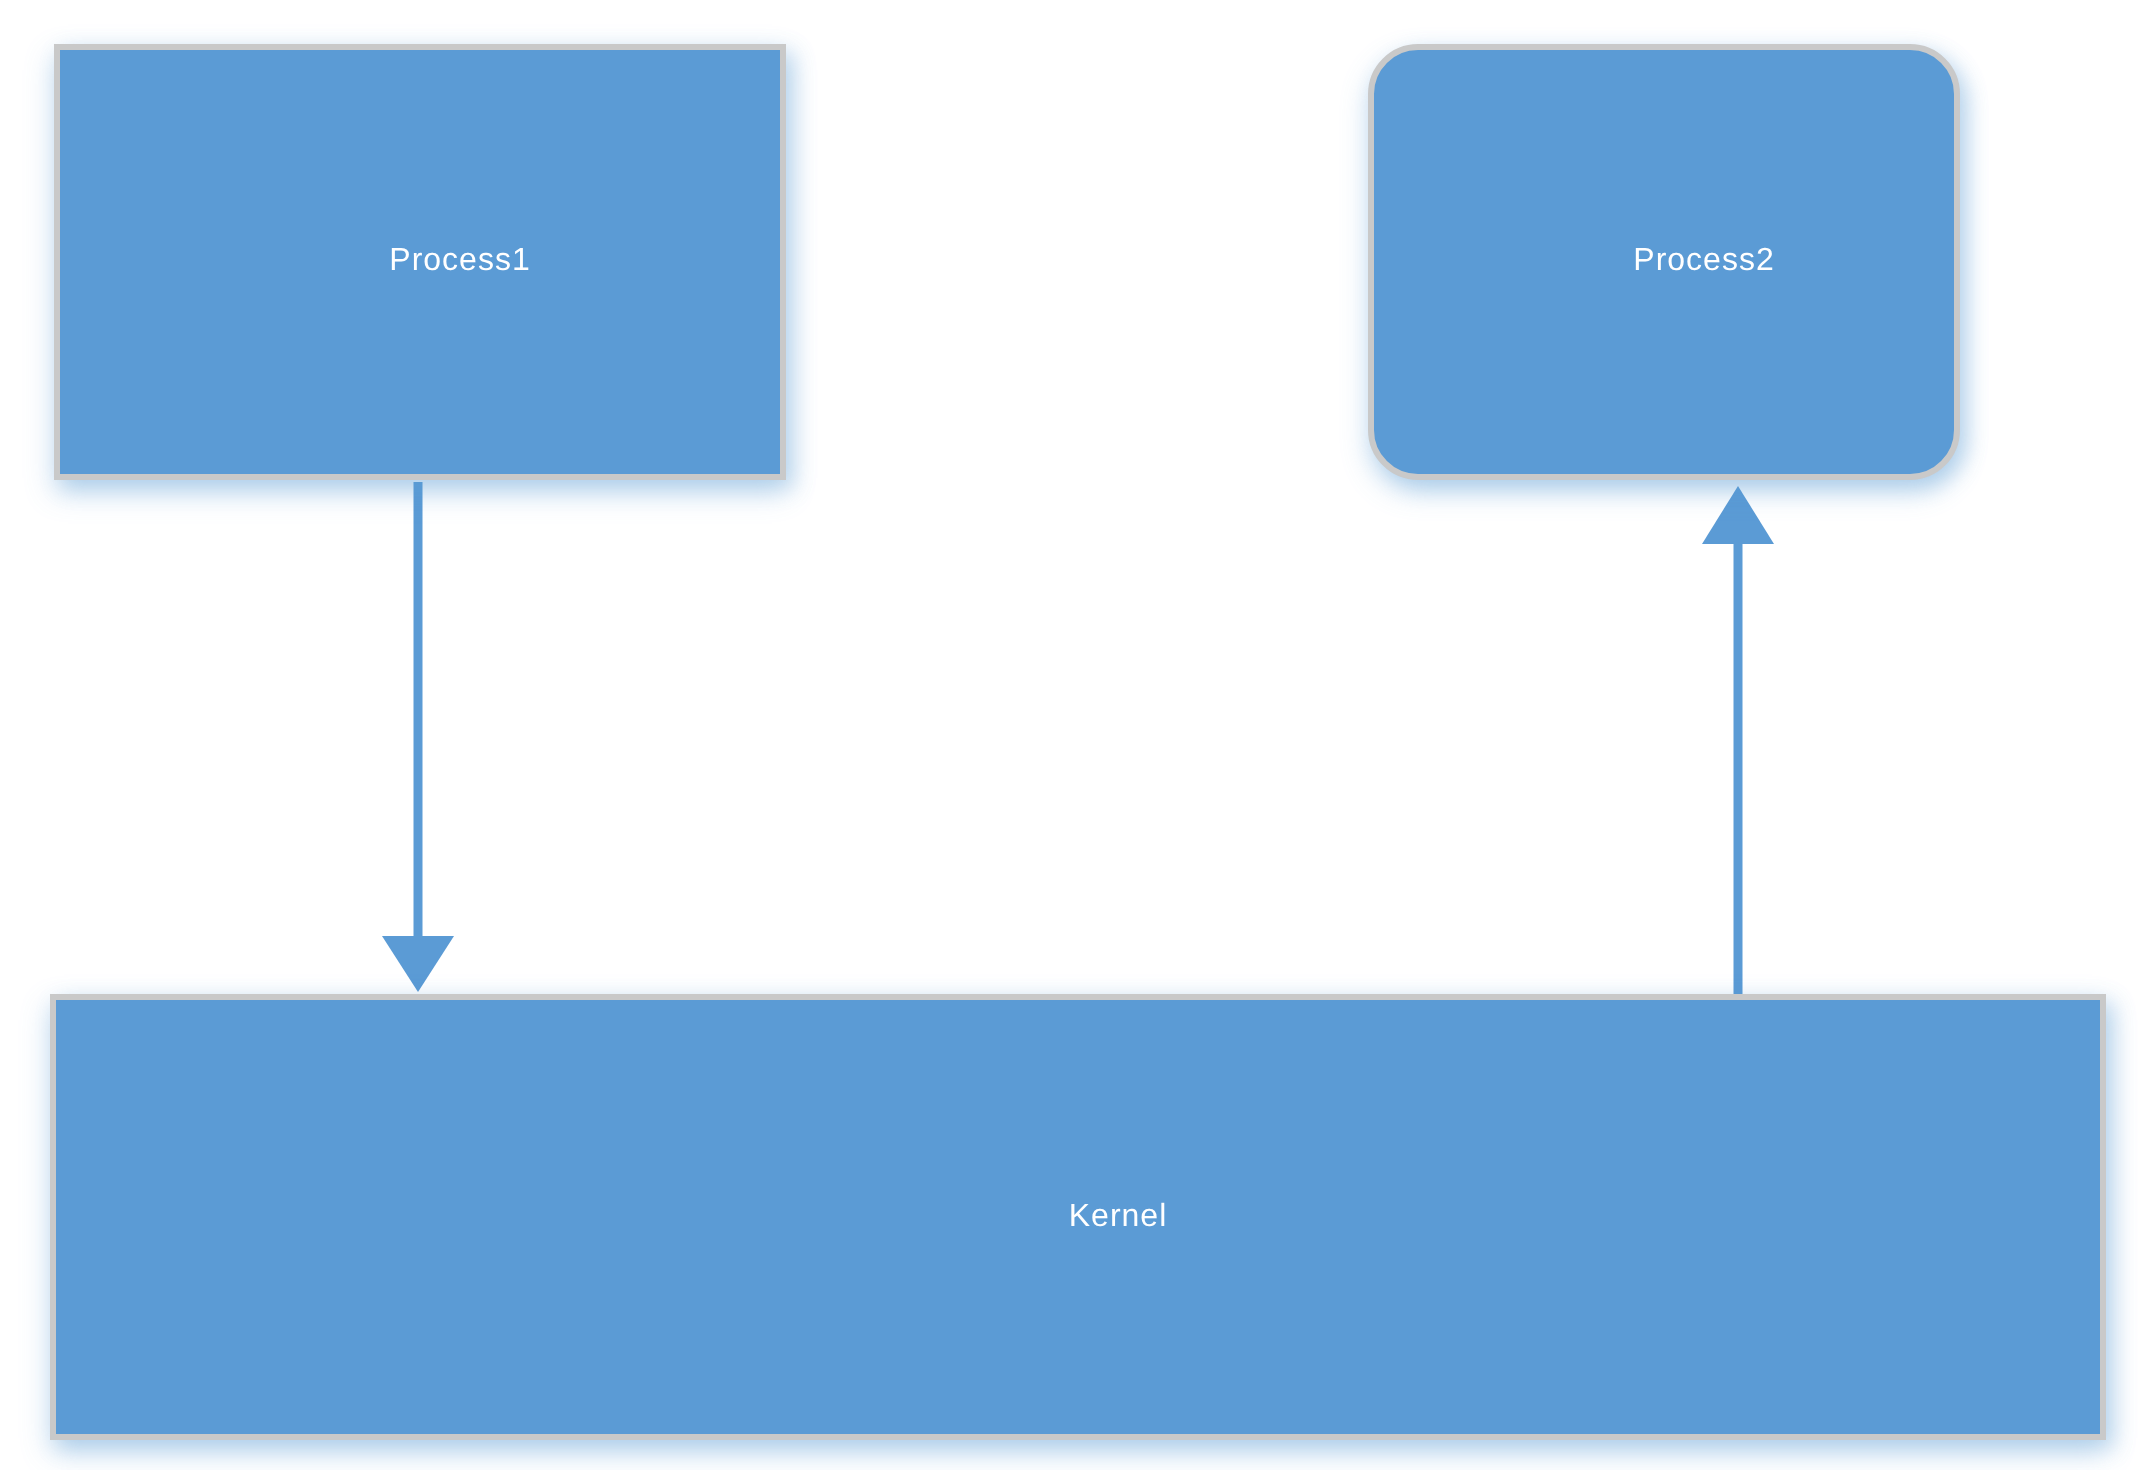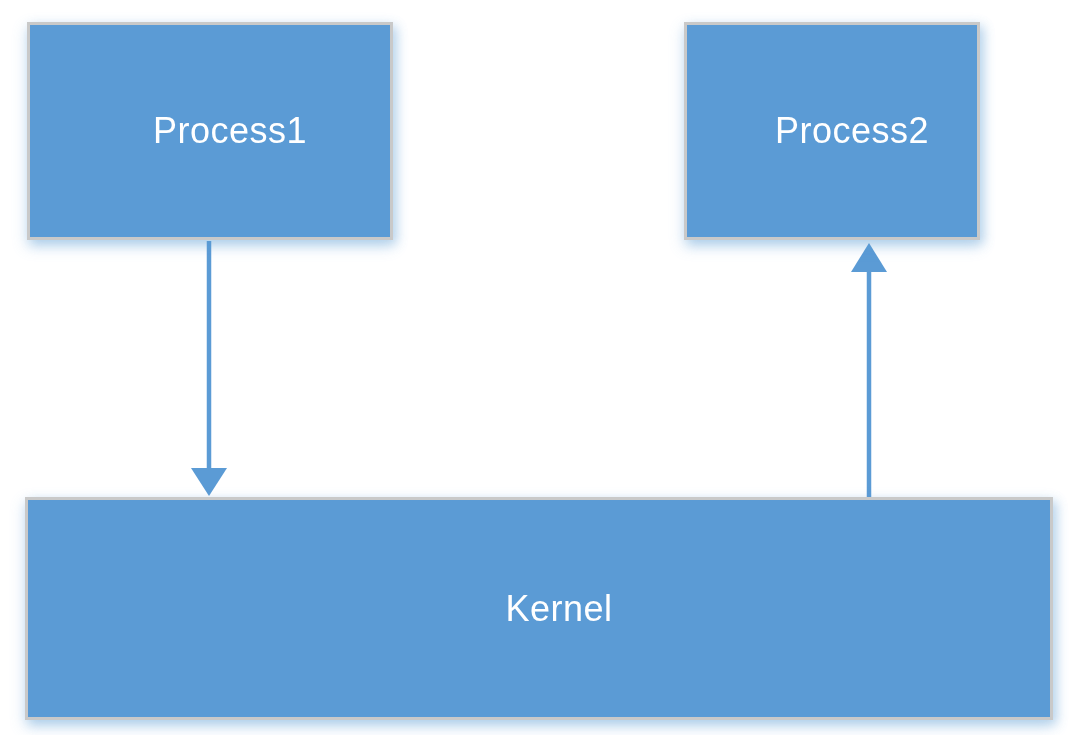--- a/index.html
+++ b/index.html
@@ -41,27 +41,27 @@
     position: absolute;
     background: var(--node-fill);
     border: 3px solid var(--node-border);
     box-shadow: 0 6px 14px var(--glow), 4px 4px 10px var(--glow);
     display: flex;
     align-items: center;
     justify-content: center;
   }
   .node-label {
     color: var(--label-text);
-    font-size: 36px;
+    font-size: 16px;
     letter-spacing: 0.5px;
     user-select: none;
     margin-left: 40px;
   }
   .node-process1 { left: 27px;  top: 22px;  width: 366px;  height: 218px; }
-  .node-process2 { left: 684px; top: 22px;  width: 296px;  height: 218px; }
+  .node-process2 { left: 684px; top: 22px;  width: 296px;  height: 218px; border-radius: 25px; }
   .node-kernel   { left: 25px;  top: 497px; width: 1028px; height: 223px; align-items: center; }
 </style>
 </head>
 <body>
 
 <div class="canvas">
 
   <svg class="arrows-layer" viewBox="0 0 1069 735" xmlns="http://www.w3.org/2000/svg">
     <g>
       <line class="arrow-line" x1="209" y1="241" x2="209" y2="470"></line>

